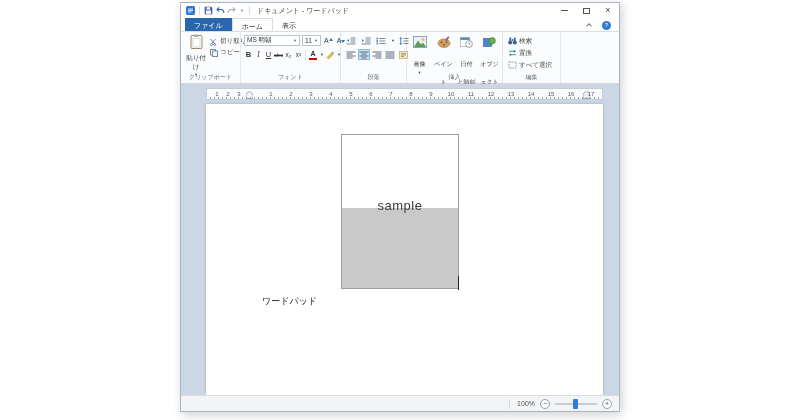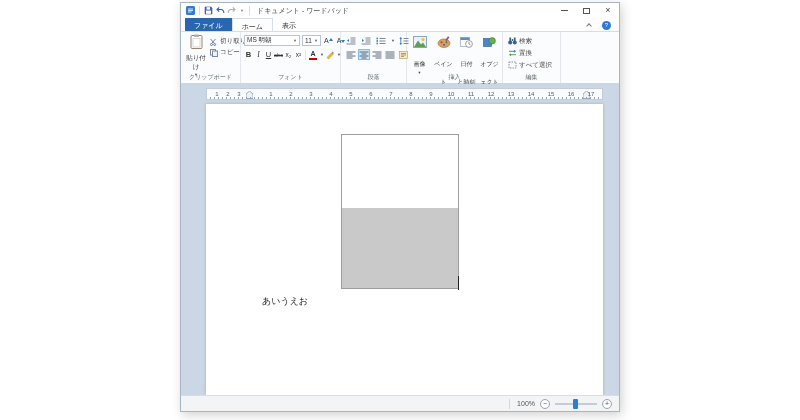--- a/index.html
+++ b/index.html
@@ -489,23 +489,24 @@
         <span class="rnum" style="left: 284px;">12</span>
         <span class="rnum" style="left: 304px;">13</span>
         <span class="rnum" style="left: 324px;">14</span>
         <span class="rnum" style="left: 344px;">15</span>
         <span class="rnum" style="left: 364px;">16</span>
         <span class="rnum" style="left: 384px;">17</span>
       </div>
     <div class="page">
       <div class="doc-image">
         <div class="img-gray"></div>
+        <div class="sample-text">sample</div>
       </div>
       <span class="caret"></span>
-      <div class="body-text">あいうえお</div>
+      <div class="body-text">ワードパッド</div>
     </div>
   </div>
 
   <div class="statusbar">
     <span class="sb-sep"></span>
     <span class="zoomval">100%</span>
     <span class="zbtn">−</span>
     <span class="ztrack">
       <span class="zthumb"></span>
     </span>

